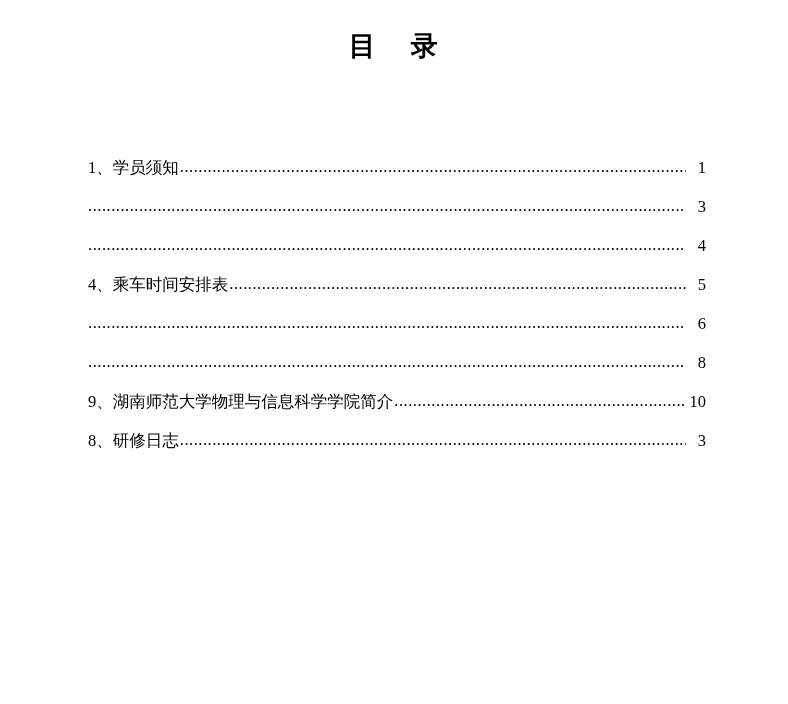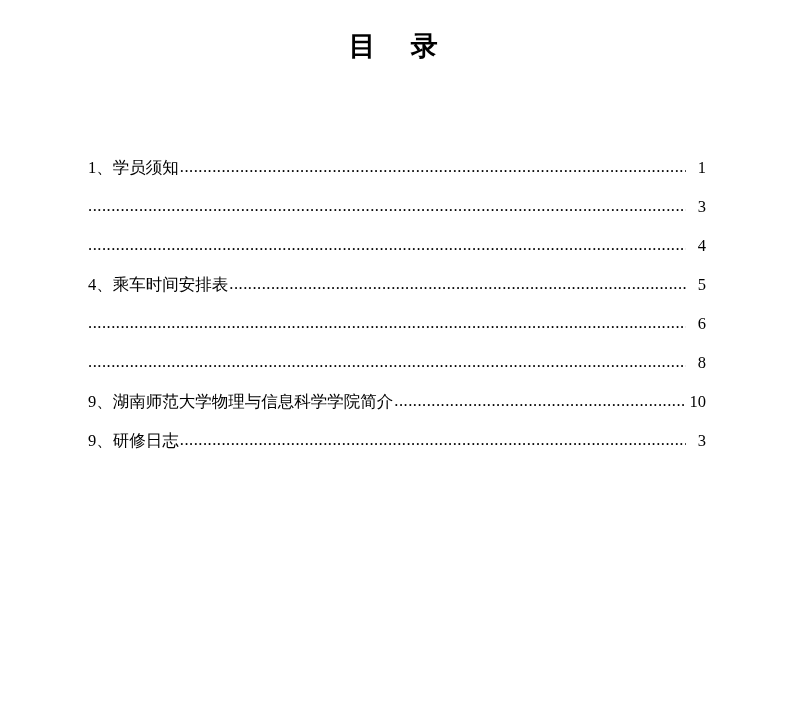--- a/index.html
+++ b/index.html
@@ -109,19 +109,19 @@
       <span class="page-num">8</span>
     </div>
 
     <div class="toc-entry">
       <span class="entry-label">9、湖南师范大学物理与信息科学学院简介</span>
       <span class="leaders">......................................................................................................................................</span>
       <span class="page-num">10</span>
     </div>
 
     <div class="toc-entry">
-      <span class="entry-label">9、研修日志</span>
+      <span class="entry-label">8、研修日志</span>
       <span class="leaders">......................................................................................................................................</span>
       <span class="page-num">3</span>
     </div>
 
   </div>
 </div>
 
 </body></html>

